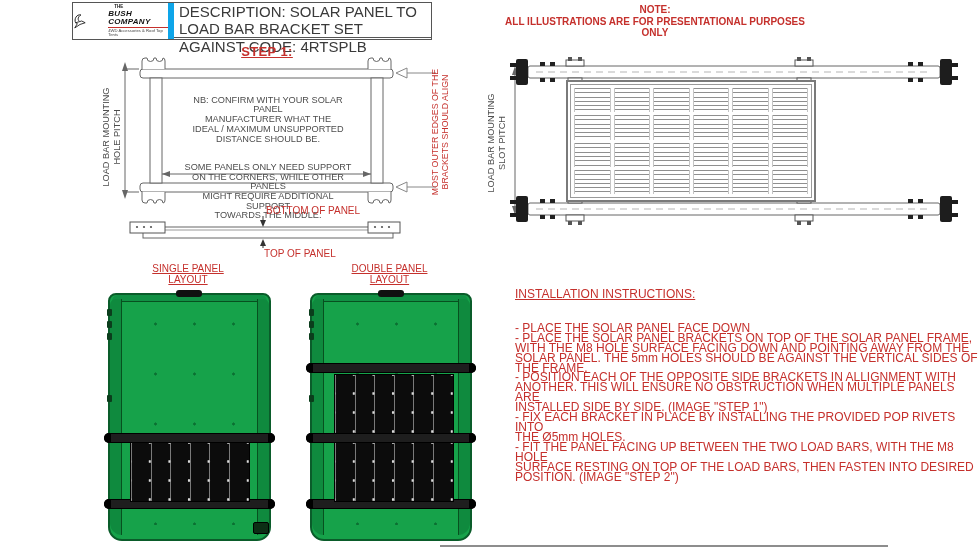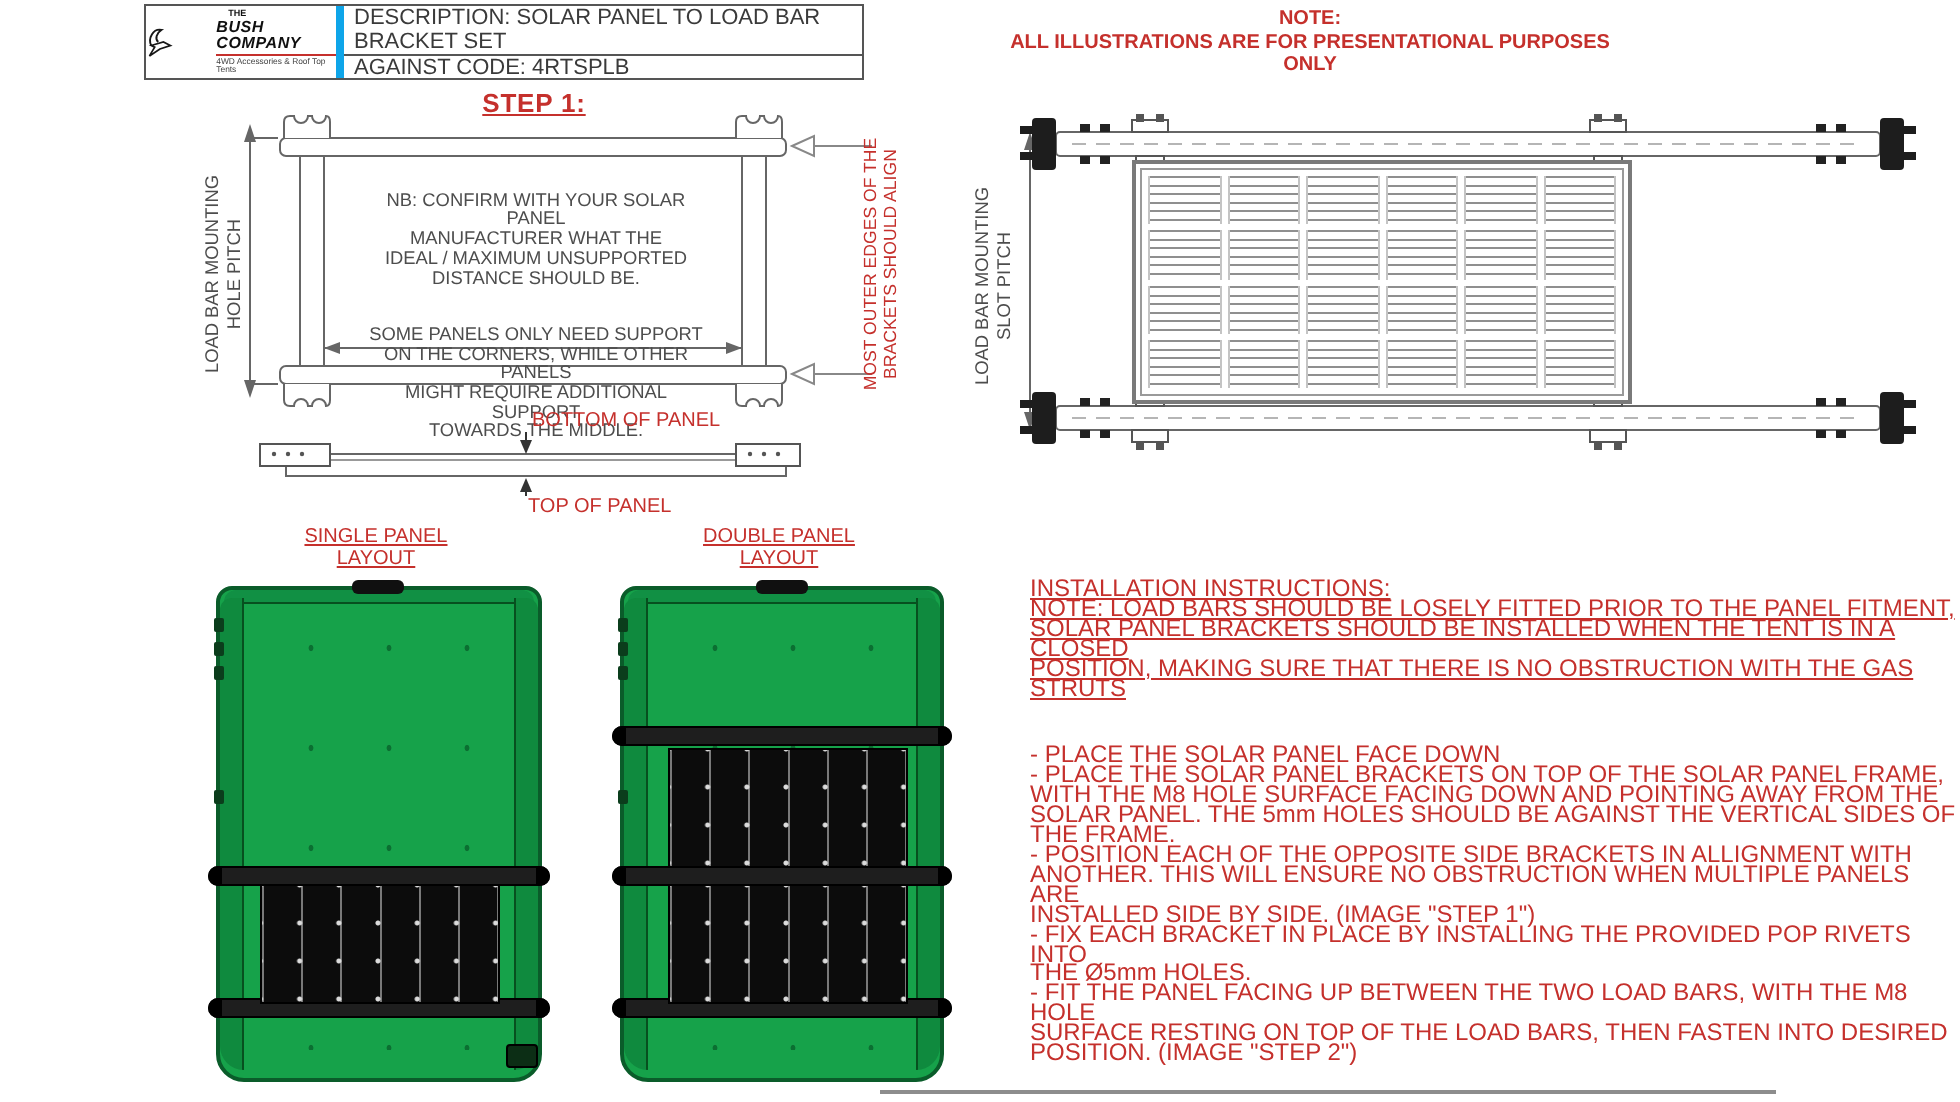--- a/index.html
+++ b/index.html
@@ -7,29 +7,29 @@
         font-family:"Liberation Sans",sans-serif;color:#333;}
   .abs{position:absolute;}
   .pre{white-space:pre-line;}
   .red{color:#c5302c;}
   .ul{text-decoration:underline;}
   .ctr{text-align:center;}
 
   
   .title-block{left:72px;top:2px;width:358px;height:36px;border:1px solid #555;
                display:flex;background:#fff;}
-  .logo-cell{width:95px;border-right:4px solid #0ea5e9;display:flex;align-items:center;
+  .logo-cell{width:95px;border-right:6px solid #0ea5e9;display:flex;align-items:center;
              justify-content:center;gap:16px;}
   .logo-text{display:flex;flex-direction:column;align-items:center;line-height:1;}
   .logo-the{font-size:4.5px;font-weight:bold;color:#111;align-self:flex-start;margin-left:6px;}
   .logo-name{font-size:8px;font-weight:bold;font-style:italic;color:#101010;letter-spacing:.3px;
              border-bottom:1.6px solid #c5302c;padding-bottom:1px;}
   .logo-tag{font-size:4.2px;color:#444;margin-top:1px;}
   .tb-right{flex:1;display:flex;flex-direction:column;}
-  .tb-row{flex:1;display:flex;align-items:center;padding-left:5px;font-size:11px;color:#3a3a3a;}
+  .tb-row{flex:1;display:flex;align-items:center;padding-left:5px;font-size:15px;color:#3a3a3a;}
   .tb-row:first-child{border-bottom:1px solid #555;}
 
   .top-note{left:505px;top:4px;width:300px;font-size:10px;font-weight:bold;line-height:11.5px;}
 
   .step-title{font-size:13px;font-weight:bold;letter-spacing:.4px;}
 
   .nb-block{left:182px;top:86px;width:172px;font-size:9.2px;line-height:9.7px;color:#4d4d4d;}
   .nb-block p{margin:0 0 9px 0;}
 
   .rot{transform:rotate(-90deg);font-size:9.2px;line-height:10.6px;color:#4d4d4d;}
@@ -290,23 +290,20 @@
         <div class="s2-cell"></div>
         <div class="s2-cell"></div>
       </div>
   </div>
 
   <div class="abs rot ctr dim-label2 pre">LOAD BAR MOUNTING
 SLOT PITCH</div>
 
   <div class="abs instructions red">
     <div class="ul">INSTALLATION INSTRUCTIONS:</div>
-    <div class="ul pre">NOTE: LOAD BARS SHOULD BE LOSELY FITTED PRIOR TO THE PANEL FITMENT,
-SOLAR PANEL BRACKETS SHOULD BE INSTALLED WHEN THE TENT IS IN A CLOSED
-POSITION, MAKING SURE THAT THERE IS NO OBSTRUCTION WITH THE GAS STRUTS</div>
     <div class="instr-bullets">
       <div class="pre">- PLACE THE SOLAR PANEL FACE DOWN</div>
       <div class="pre">- PLACE THE SOLAR PANEL BRACKETS ON TOP OF THE SOLAR PANEL FRAME,
 WITH THE M8 HOLE SURFACE FACING DOWN AND POINTING AWAY FROM THE
 SOLAR PANEL. THE 5mm HOLES SHOULD BE AGAINST THE VERTICAL SIDES OF
 THE FRAME.</div>
       <div class="pre">- POSITION EACH OF THE OPPOSITE SIDE BRACKETS IN ALLIGNMENT WITH
 ANOTHER. THIS WILL ENSURE NO OBSTRUCTION WHEN MULTIPLE PANELS ARE
 INSTALLED SIDE BY SIDE. (IMAGE "STEP 1")</div>
       <div class="pre">- FIX EACH BRACKET IN PLACE  BY INSTALLING THE PROVIDED POP RIVETS INTO

